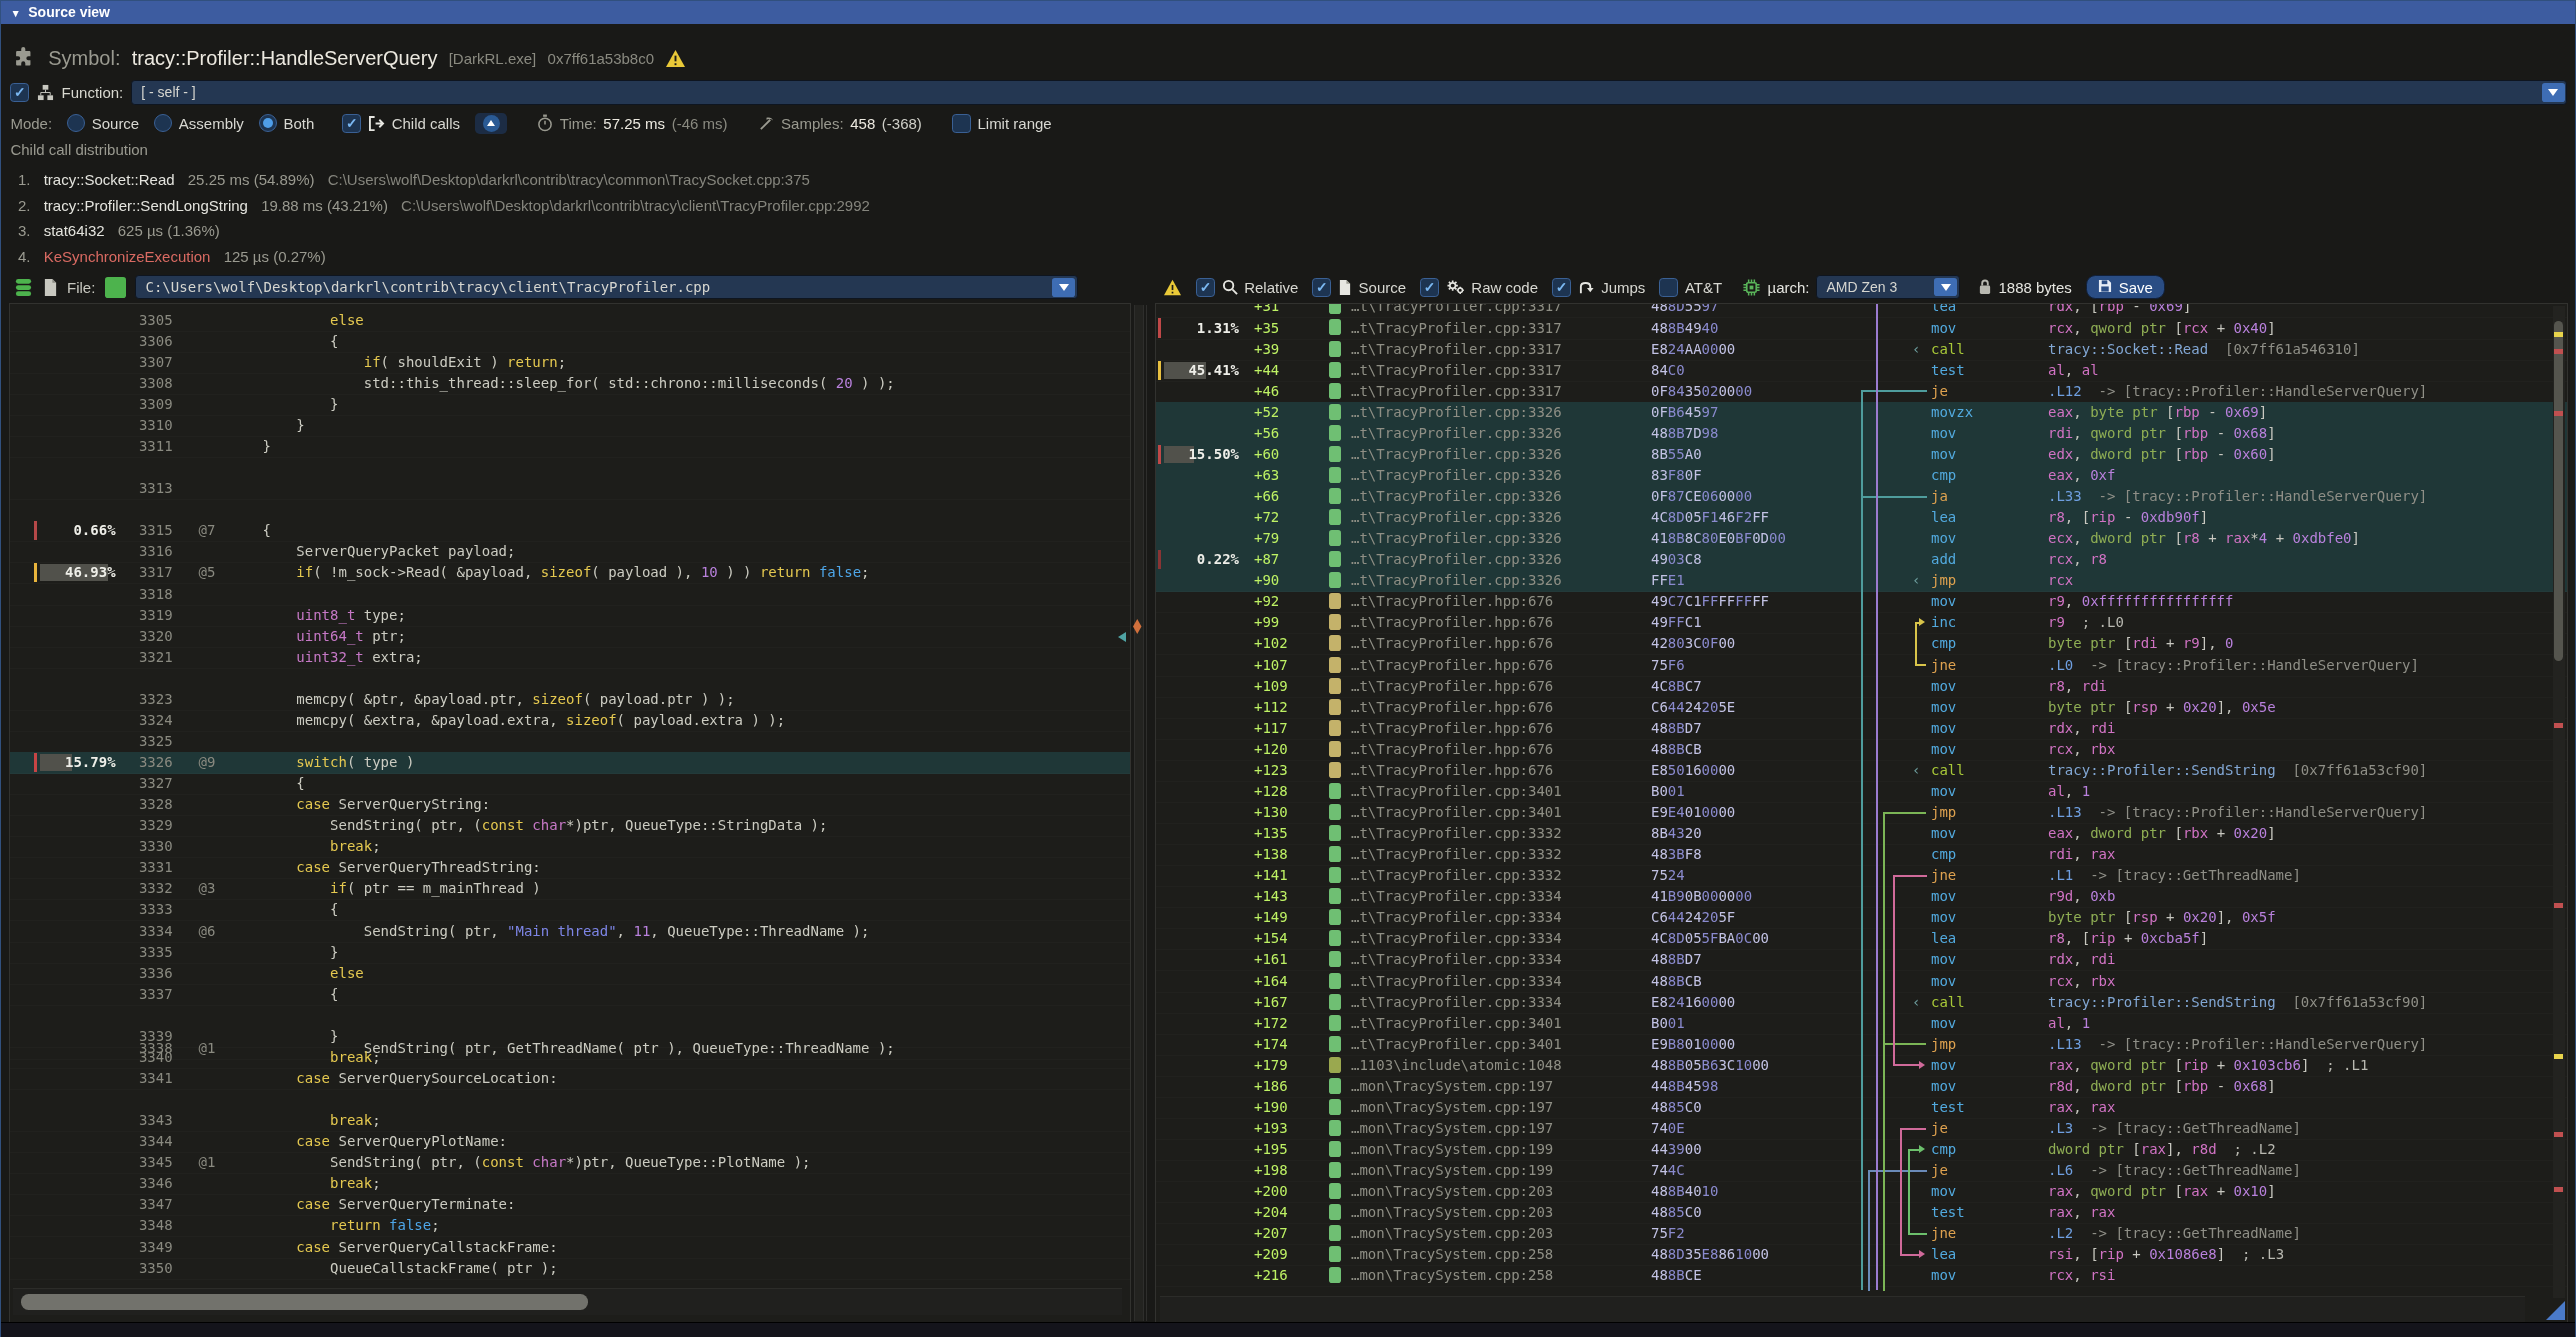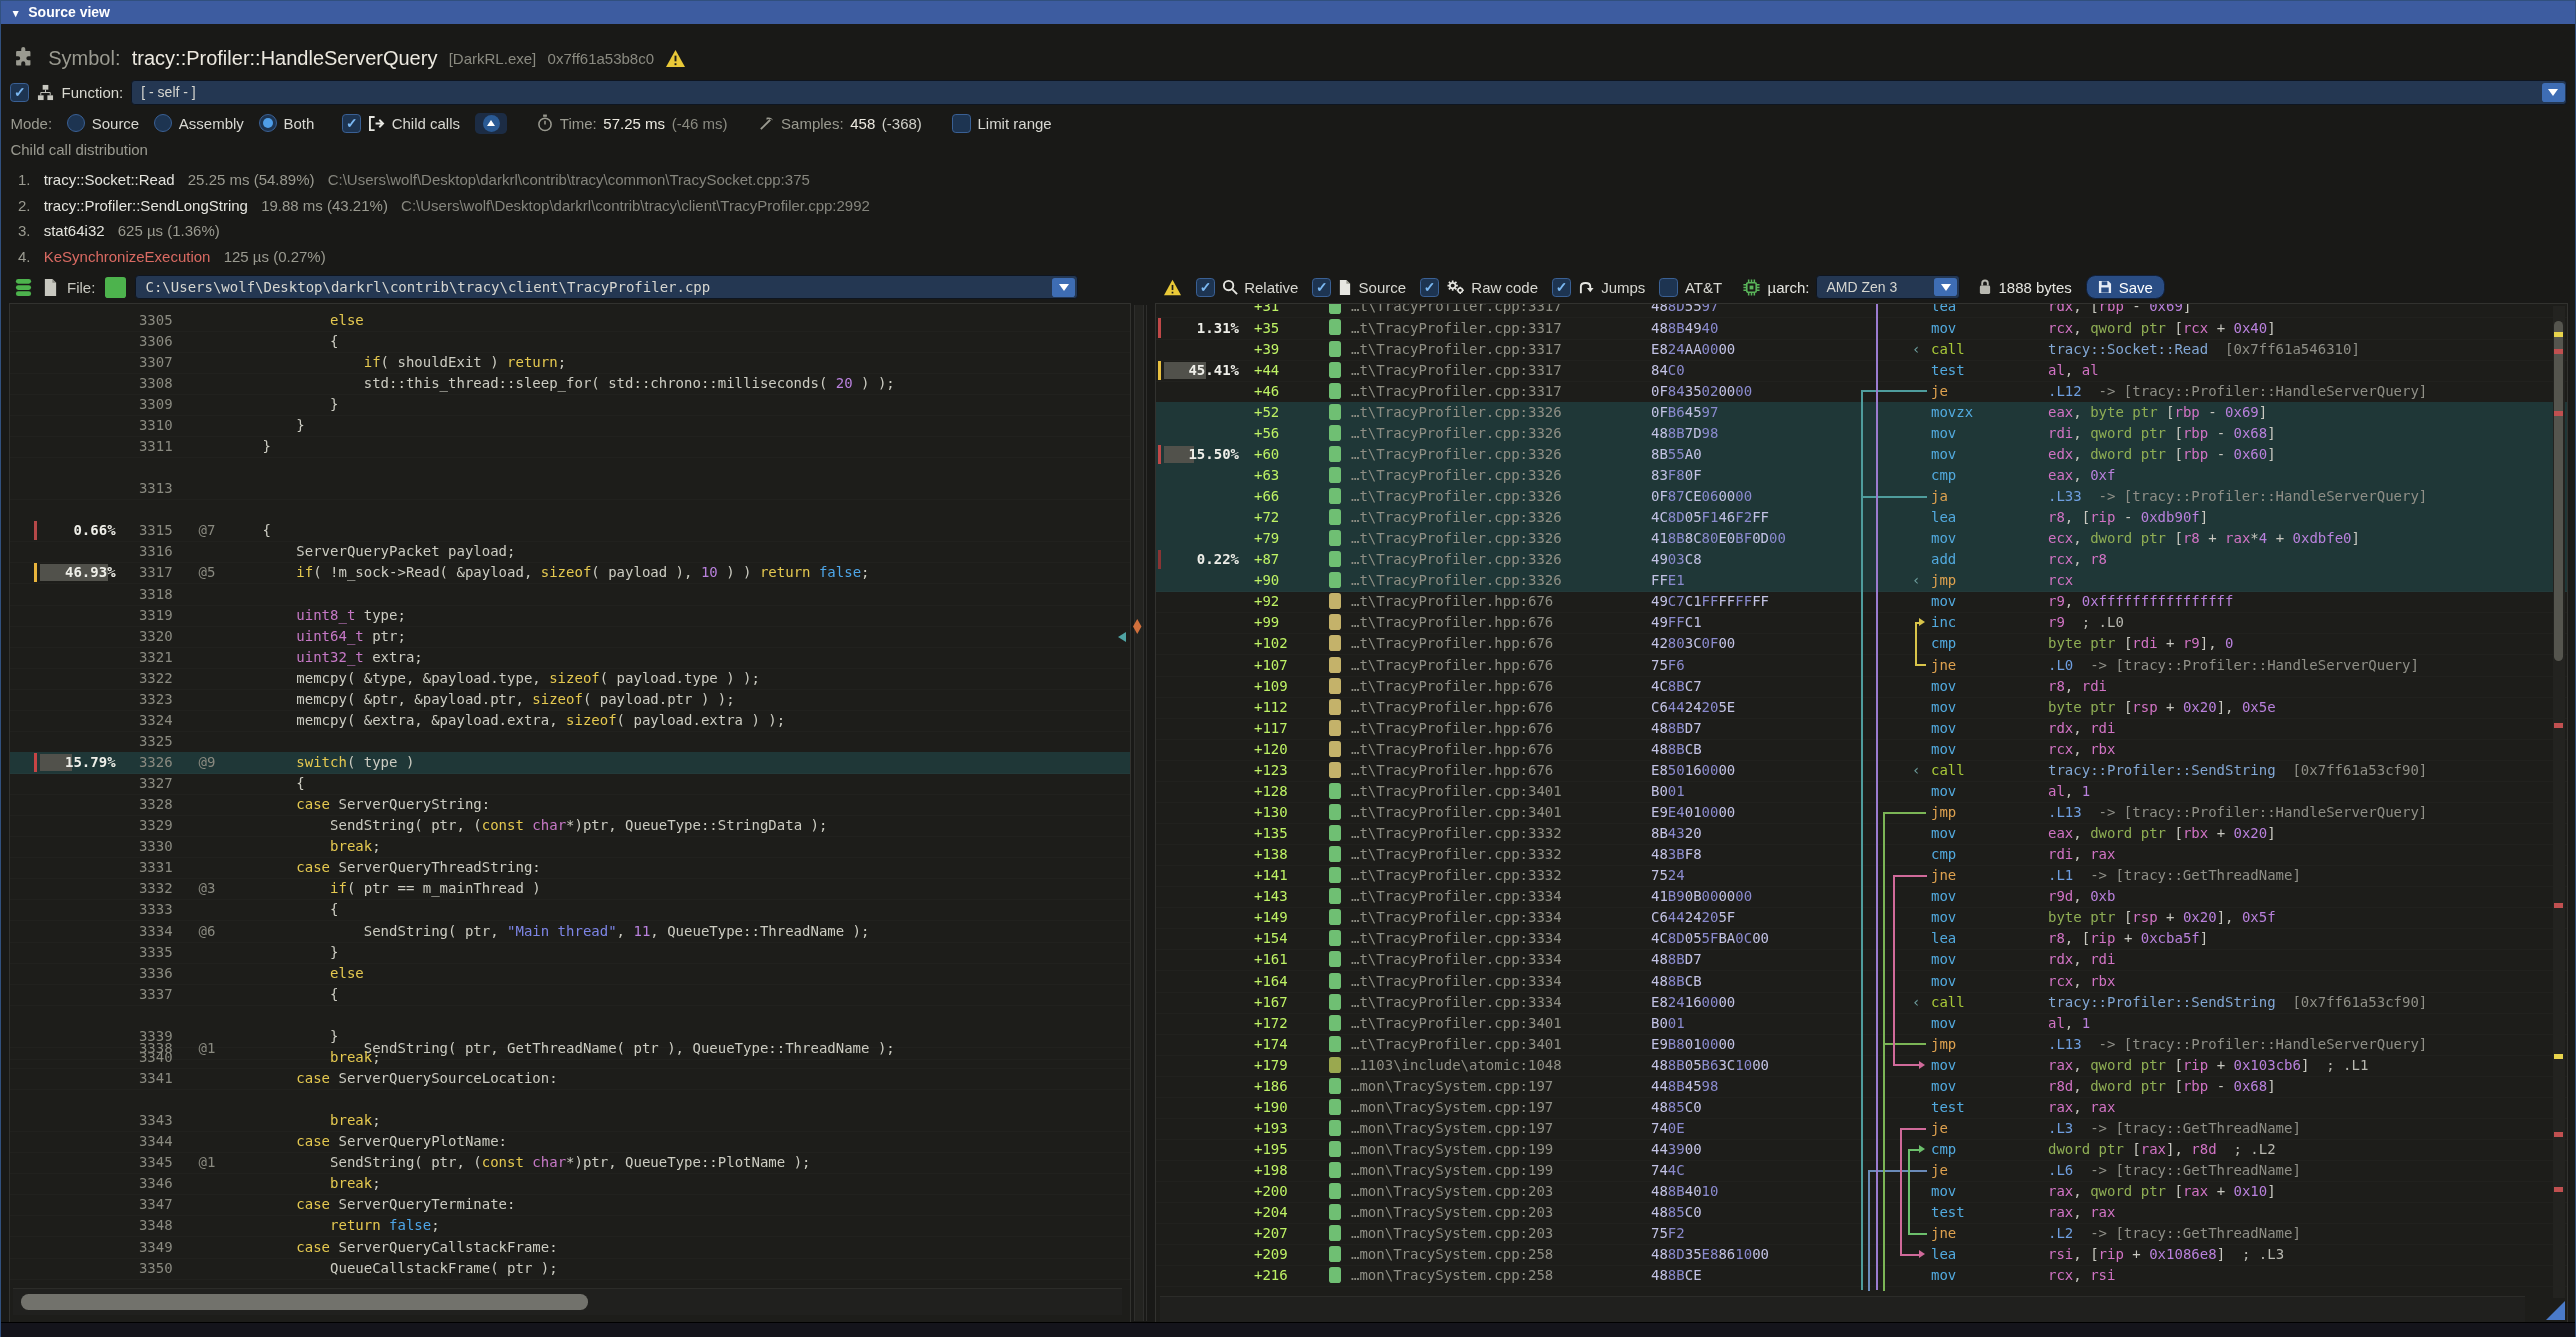--- a/index.html
+++ b/index.html
@@ -44,21 +44,21 @@
   .amn{position:absolute;} .mn-b{color:#52aadf}.mn-g{color:#a8c838}.mn-o{color:#dfa24f}
   .apre{position:absolute;color:#6fa0a0;}
   .aops{position:absolute;color:#c8c8c0;}
   .a-reg{color:#d173c4}.a-ptr{color:#8fae54}.a-num{color:#b981dd}.a-lbl{color:#6f9fe0}
   .a-dim{color:#8f8f87}.a-fn{color:#82a7d4}.a-cmt{color:#b9b9b1}
   .jline{position:absolute;width:1.9px;} .jstub{position:absolute;height:1.9px;}
   .jarr{position:absolute;width:0;height:0;border-top:4.7px solid transparent;border-bottom:4.7px solid transparent;}
   .icon{display:inline-flex;align-items:center;justify-content:center;flex:0 0 auto;}
   .scroll-thumb{position:absolute;background:#72726c;border-radius:7.6px;}
   .vtrack{position:absolute;background:#232320;}
-  .btn-save{display:flex;align-items:center;gap:6.6px;background:#2a4d84;border:0.9px solid #11203a;
+  .btn-save{display:flex;align-items:flex-start;gap:6.6px;background:#2a4d84;border:0.9px solid #11203a;
      border-radius:9.4px;padding:2.8px 11.3px;color:#fff;font-size:15px;}
   .chip-ic{color:#5ab55a;} .seg{display:flex;align-items:center;gap:6.6px;}
 </style>
 </head>
 <body>
 
 <div class="window">
 
   <div class="titlebar">
     <span class="tri">▼</span><span>Source view</span>
@@ -321,21 +321,20 @@
         <div class="crow" style="top:111px;"><span class="lnum" style="left:110px;width:53px;">3310</span><span class="code" style="left:253px;">    }</span></div>
         <div class="crow" style="top:132px;"><span class="lnum" style="left:110px;width:53px;">3311</span><span class="code" style="left:253px;">}</span></div>
         <div class="crow" style="top:174px;"><span class="lnum" style="left:110px;width:53px;">3313</span><span class="code" style="left:253px;"></span></div>
         <div class="crow" style="top:216px;"><span class="bar" style="left:24.6px;background:#b54848;"></span><span class="pct" style="left:0;width:106px;">0.66%</span><span class="lnum" style="left:110px;width:53px;">3315</span><span class="anno" style="left:189px;">@7</span><span class="code" style="left:253px;">{</span></div>
         <div class="crow" style="top:237px;"><span class="lnum" style="left:110px;width:53px;">3316</span><span class="code" style="left:253px;">    ServerQueryPacket payload;</span></div>
         <div class="crow" style="top:258px;"><span class="bar" style="left:24.6px;background:#e8b43c;"></span><span class="heatbox" style="left:30px;width:68px;"></span><span class="pct" style="left:0;width:106px;">46.93%</span><span class="lnum" style="left:110px;width:53px;">3317</span><span class="anno" style="left:189px;">@5</span><span class="code" style="left:253px;">    <span class="t-kw">if</span>( !m_sock-&gt;Read( &amp;payload, <span class="t-kw">sizeof</span>( payload ), <span class="t-num">10</span> ) ) <span class="t-kw">return</span> <span class="t-bool">false</span>;</span></div>
         <div class="crow" style="top:280px;"><span class="lnum" style="left:110px;width:53px;">3318</span><span class="code" style="left:253px;"></span></div>
         <div class="crow" style="top:301px;"><span class="lnum" style="left:110px;width:53px;">3319</span><span class="code" style="left:253px;">    <span class="t-type">uint8_t</span> type;</span></div>
         <div class="crow" style="top:322px;"><span class="lnum" style="left:110px;width:53px;">3320</span><span class="code" style="left:253px;">    <span class="t-type">uint64_t</span> ptr;</span></div>
         <div class="crow" style="top:343px;"><span class="lnum" style="left:110px;width:53px;">3321</span><span class="code" style="left:253px;">    <span class="t-type">uint32_t</span> extra;</span></div>
-        <div class="crow" style="top:364px;"><span class="lnum" style="left:110px;width:53px;">3322</span><span class="code" style="left:253px;">    memcpy( &amp;type, &amp;payload.type, <span class="t-kw">sizeof</span>( payload.type ) );</span></div>
         <div class="crow" style="top:385px;"><span class="lnum" style="left:110px;width:53px;">3323</span><span class="code" style="left:253px;">    memcpy( &amp;ptr, &amp;payload.ptr, <span class="t-kw">sizeof</span>( payload.ptr ) );</span></div>
         <div class="crow" style="top:406px;"><span class="lnum" style="left:110px;width:53px;">3324</span><span class="code" style="left:253px;">    memcpy( &amp;extra, &amp;payload.extra, <span class="t-kw">sizeof</span>( payload.extra ) );</span></div>
         <div class="crow" style="top:427px;"><span class="lnum" style="left:110px;width:53px;">3325</span><span class="code" style="left:253px;"></span></div>
         <div class="crow hl" style="top:448px;"><span class="bar" style="left:24.6px;background:#c64545;"></span><span class="heatbox" style="left:30px;width:32px;"></span><span class="pct" style="left:0;width:106px;">15.79%</span><span class="lnum" style="left:110px;width:53px;">3326</span><span class="anno" style="left:189px;">@9</span><span class="code" style="left:253px;">    <span class="t-kw">switch</span>( type )</span></div>
         <div class="crow" style="top:469px;"><span class="lnum" style="left:110px;width:53px;">3327</span><span class="code" style="left:253px;">    {</span></div>
         <div class="crow" style="top:490px;"><span class="lnum" style="left:110px;width:53px;">3328</span><span class="code" style="left:253px;">    <span class="t-kw">case</span> ServerQueryString:</span></div>
         <div class="crow" style="top:511px;"><span class="lnum" style="left:110px;width:53px;">3329</span><span class="code" style="left:253px;">        SendString( ptr, (<span class="t-kw">const</span> <span class="t-type">char</span>*)ptr, QueueType::StringData );</span></div>
         <div class="crow" style="top:532px;"><span class="lnum" style="left:110px;width:53px;">3330</span><span class="code" style="left:253px;">        <span class="t-kw">break</span>;</span></div>
         <div class="crow" style="top:553px;"><span class="lnum" style="left:110px;width:53px;">3331</span><span class="code" style="left:253px;">    <span class="t-kw">case</span> ServerQueryThreadString:</span></div>
         <div class="crow" style="top:574px;"><span class="lnum" style="left:110px;width:53px;">3332</span><span class="anno" style="left:189px;">@3</span><span class="code" style="left:253px;">        <span class="t-kw">if</span>( ptr == m_mainThread )</span></div>

